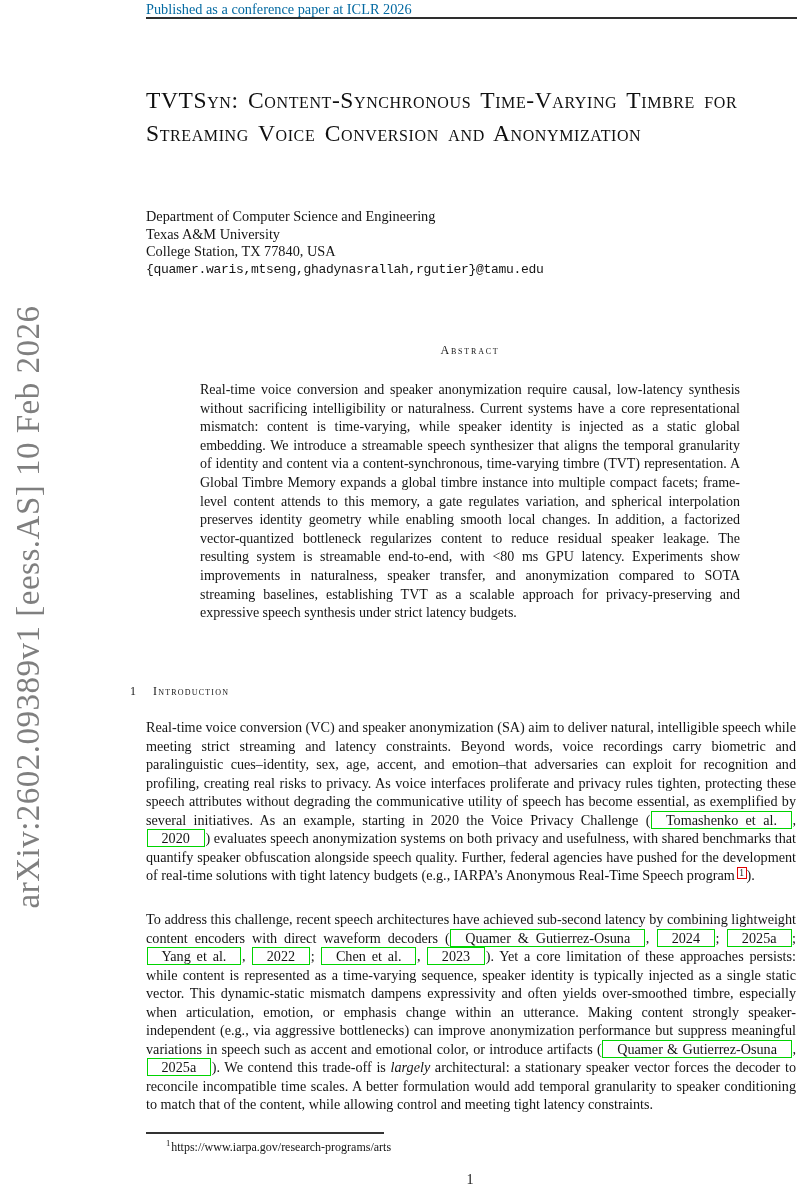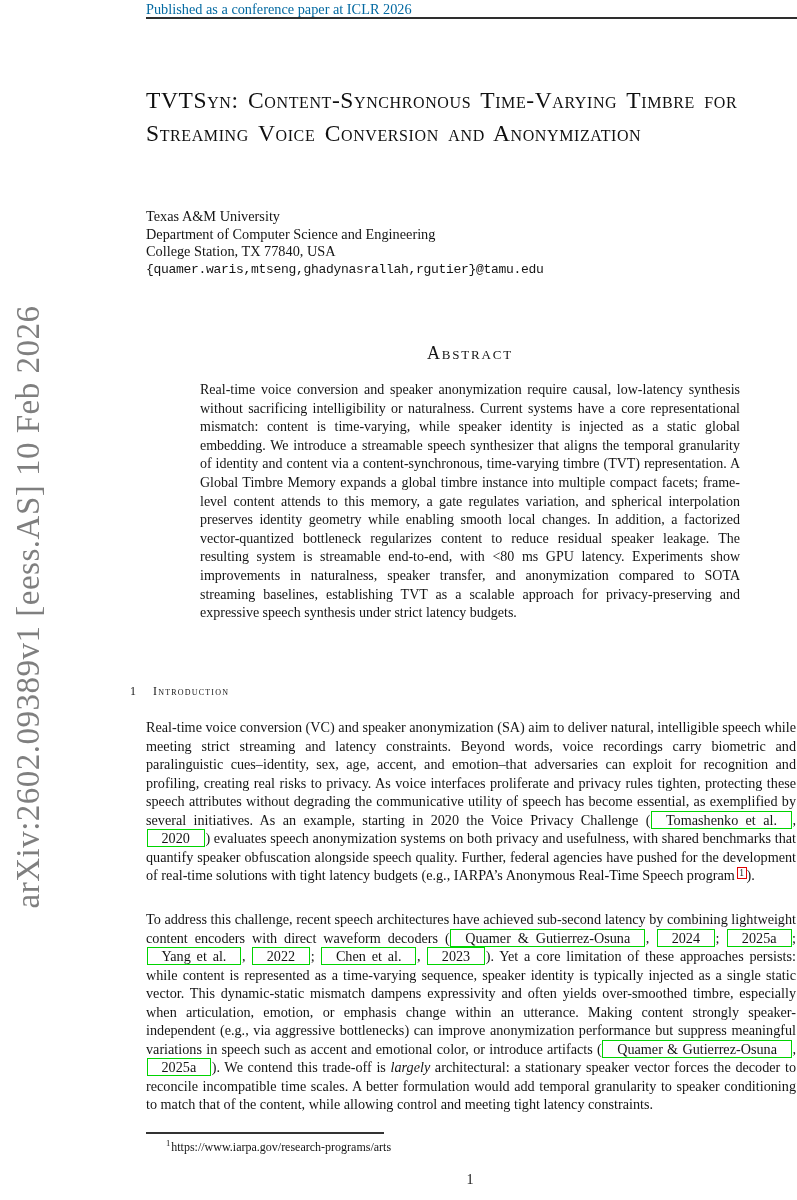--- a/index.html
+++ b/index.html
@@ -43,21 +43,21 @@
   }
   .authors .names { font-weight:bold; }
   .authors .email {
     font-family:"Liberation Mono", monospace;
     font-size:13px; letter-spacing:-0.3px;
   }
 
   .abstract-heading {
     position:absolute; left:146px; top:343px; width:648px;
     text-align:center;
-    font-variant:small-caps; font-size:18px; letter-spacing:1.8px;
+    font-variant:small-caps; font-size:12px; letter-spacing:1.8px;
   }
   .abstract-body {
     position:absolute; left:200px; top:381px; width:540px;
     font-size:14px; line-height:18.6px; text-align:justify;
   }
 
   .section-heading {
     position:absolute; left:130px; top:684px;
     font-size:12px;
   }
@@ -102,22 +102,22 @@
 <div class="page">
 
   <div class="watermark">arXiv:2602.09389v1  [eess.AS]  10 Feb 2026</div>
 
   <div class="running-header">Published as a conference paper at ICLR 2026</div>
   <div class="header-rule"></div>
 
   <h1 class="title">TVTSyn: Content-Synchronous Time-Varying Timbre for Streaming Voice Conversion and Anonymization</h1>
 
   <div class="authors">
+    <div>Department of Computer Science and Engineering</div>
     <div>Texas A&amp;M University</div>
-    <div>Department of Computer Science and Engineering</div>
     <div>College Station, TX 77840, USA</div>
     <div class="email">{quamer.waris,mtseng,ghadynasrallah,rgutier}@tamu.edu</div>
   </div>
 
   <div class="abstract-heading">Abstract</div>
   <p class="abstract-body">Real-time voice conversion and speaker anonymization require causal, low-latency synthesis without sacrificing intelligibility or naturalness. Current systems have a core representational mismatch: content is time-varying, while speaker identity is injected as a static global embedding. We introduce a streamable speech synthesizer that aligns the temporal granularity of identity and content via a content-synchronous, time-varying timbre (TVT) representation. A Global Timbre Memory expands a global timbre instance into multiple compact facets; frame-level content attends to this memory, a gate regulates variation, and spherical interpolation preserves identity geometry while enabling smooth local changes. In addition, a factorized vector-quantized bottleneck regularizes content to reduce residual speaker leakage. The resulting system is streamable end-to-end, with &lt;80 ms GPU latency. Experiments show improvements in naturalness, speaker transfer, and anonymization compared to SOTA streaming baselines, establishing TVT as a scalable approach for privacy-preserving and expressive speech synthesis under strict latency budgets.</p>
 
   <div class="section-heading">
     <span class="num">1</span><span class="name">Introduction</span>
   </div>

